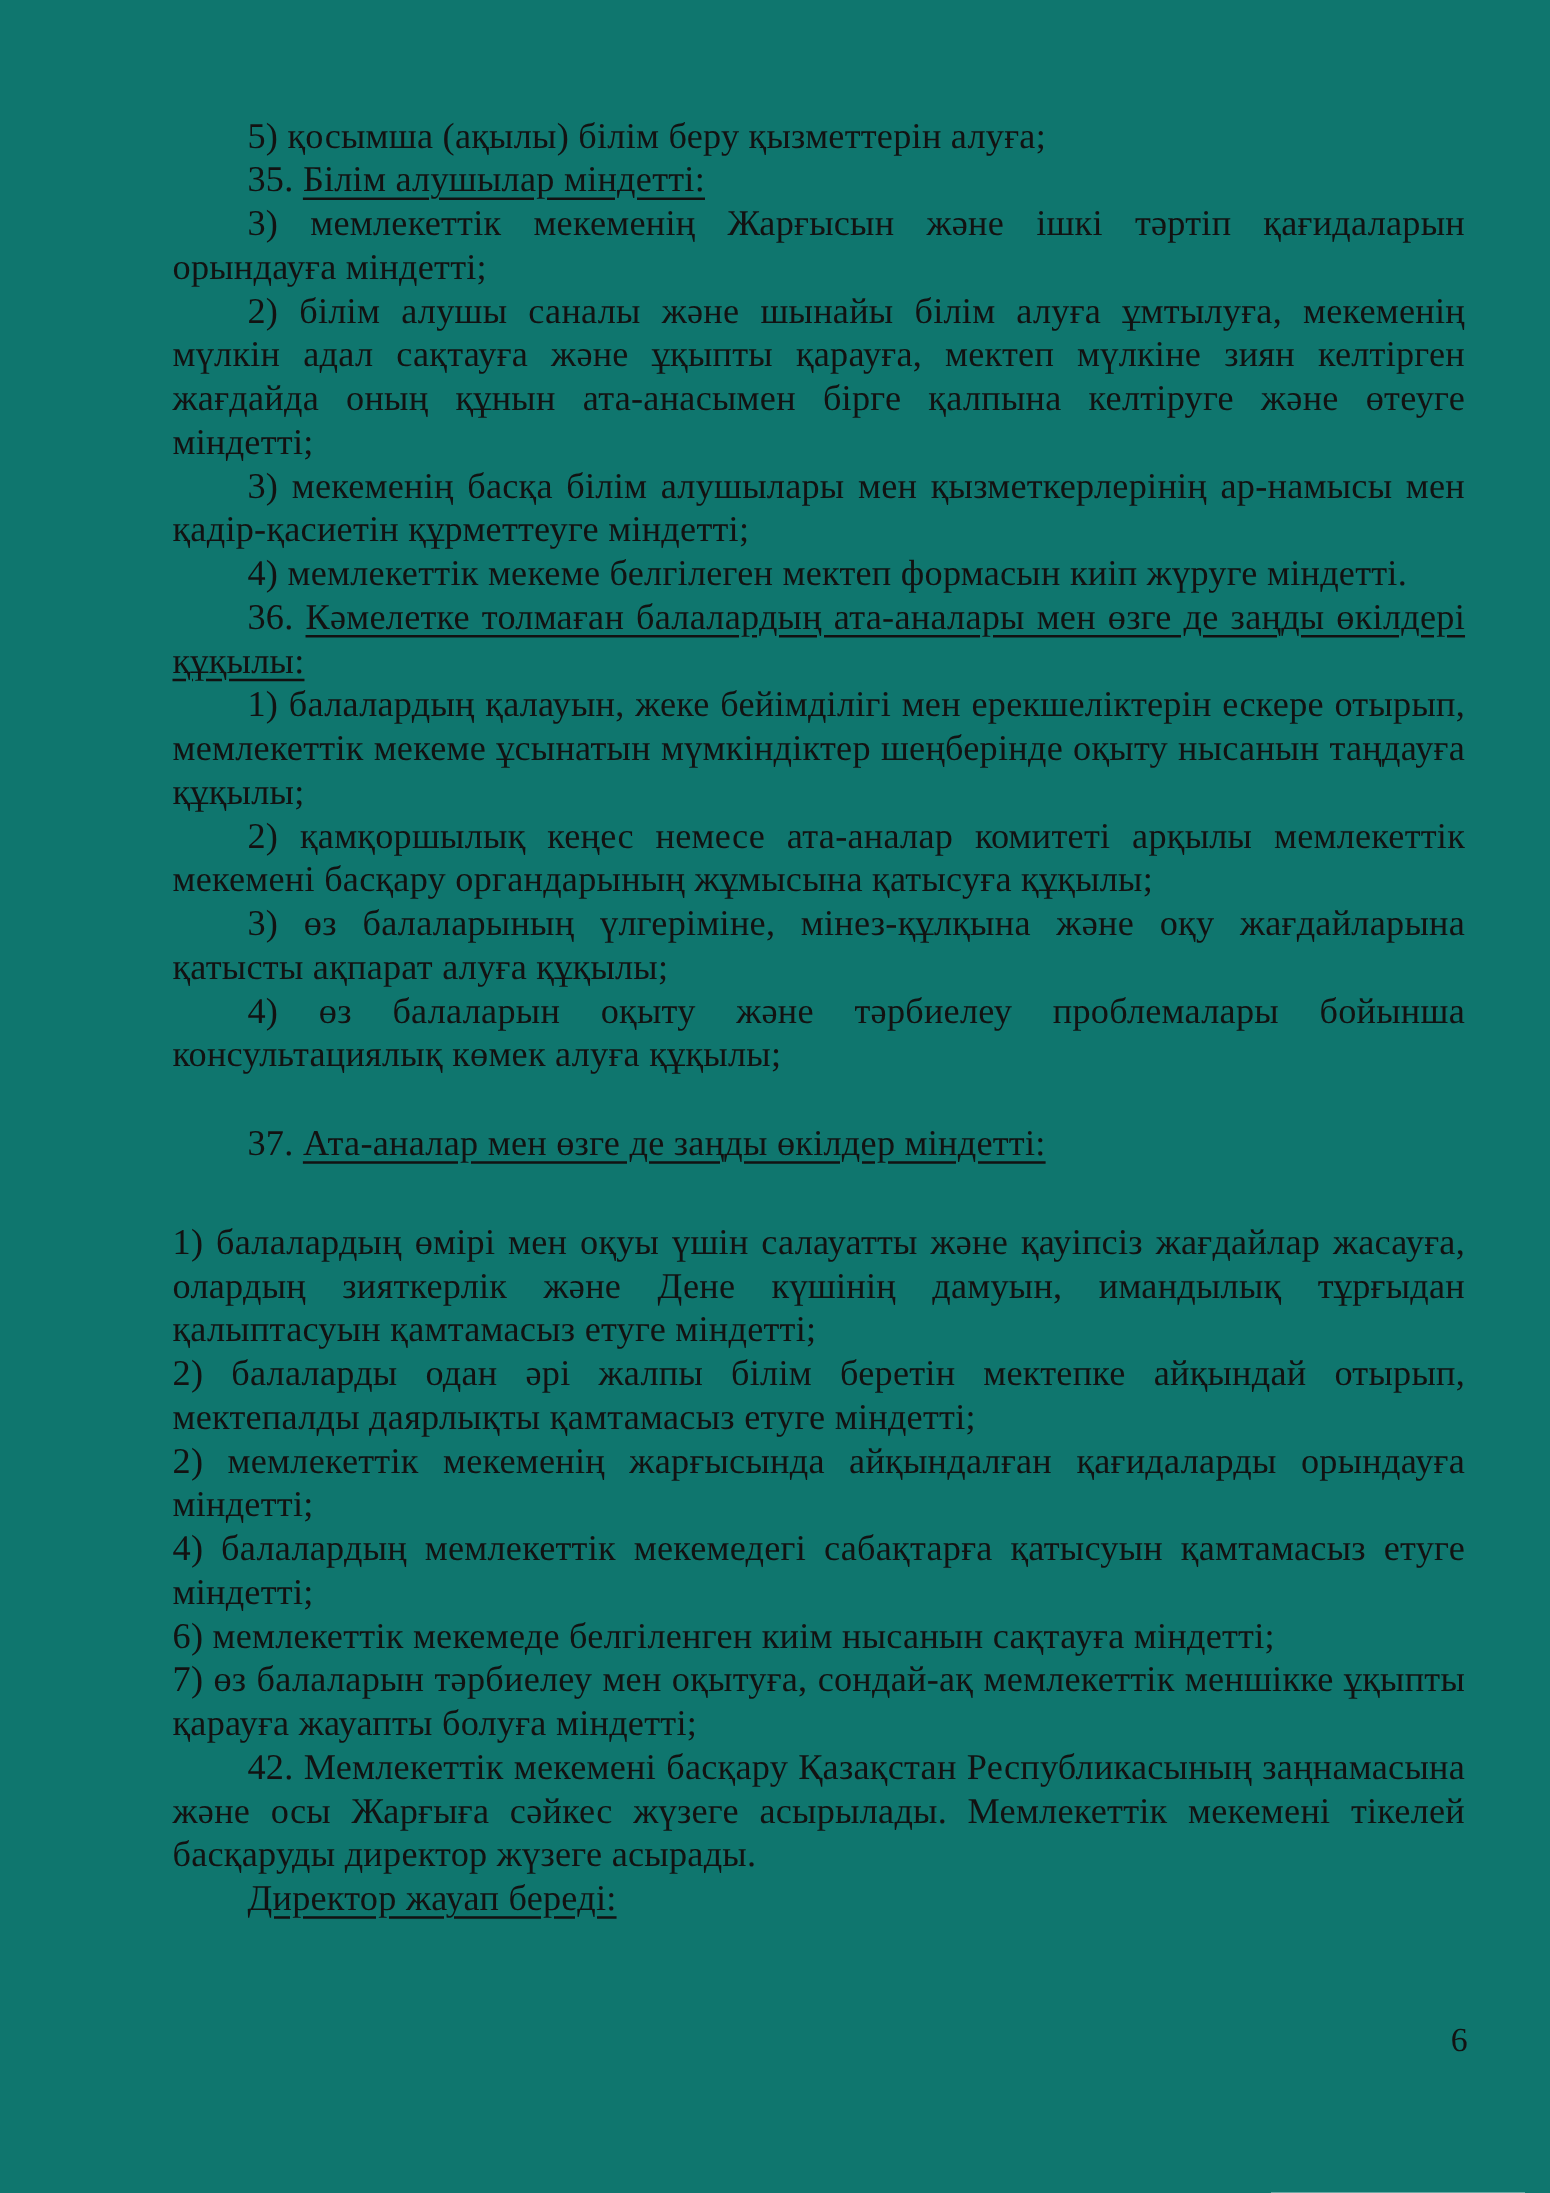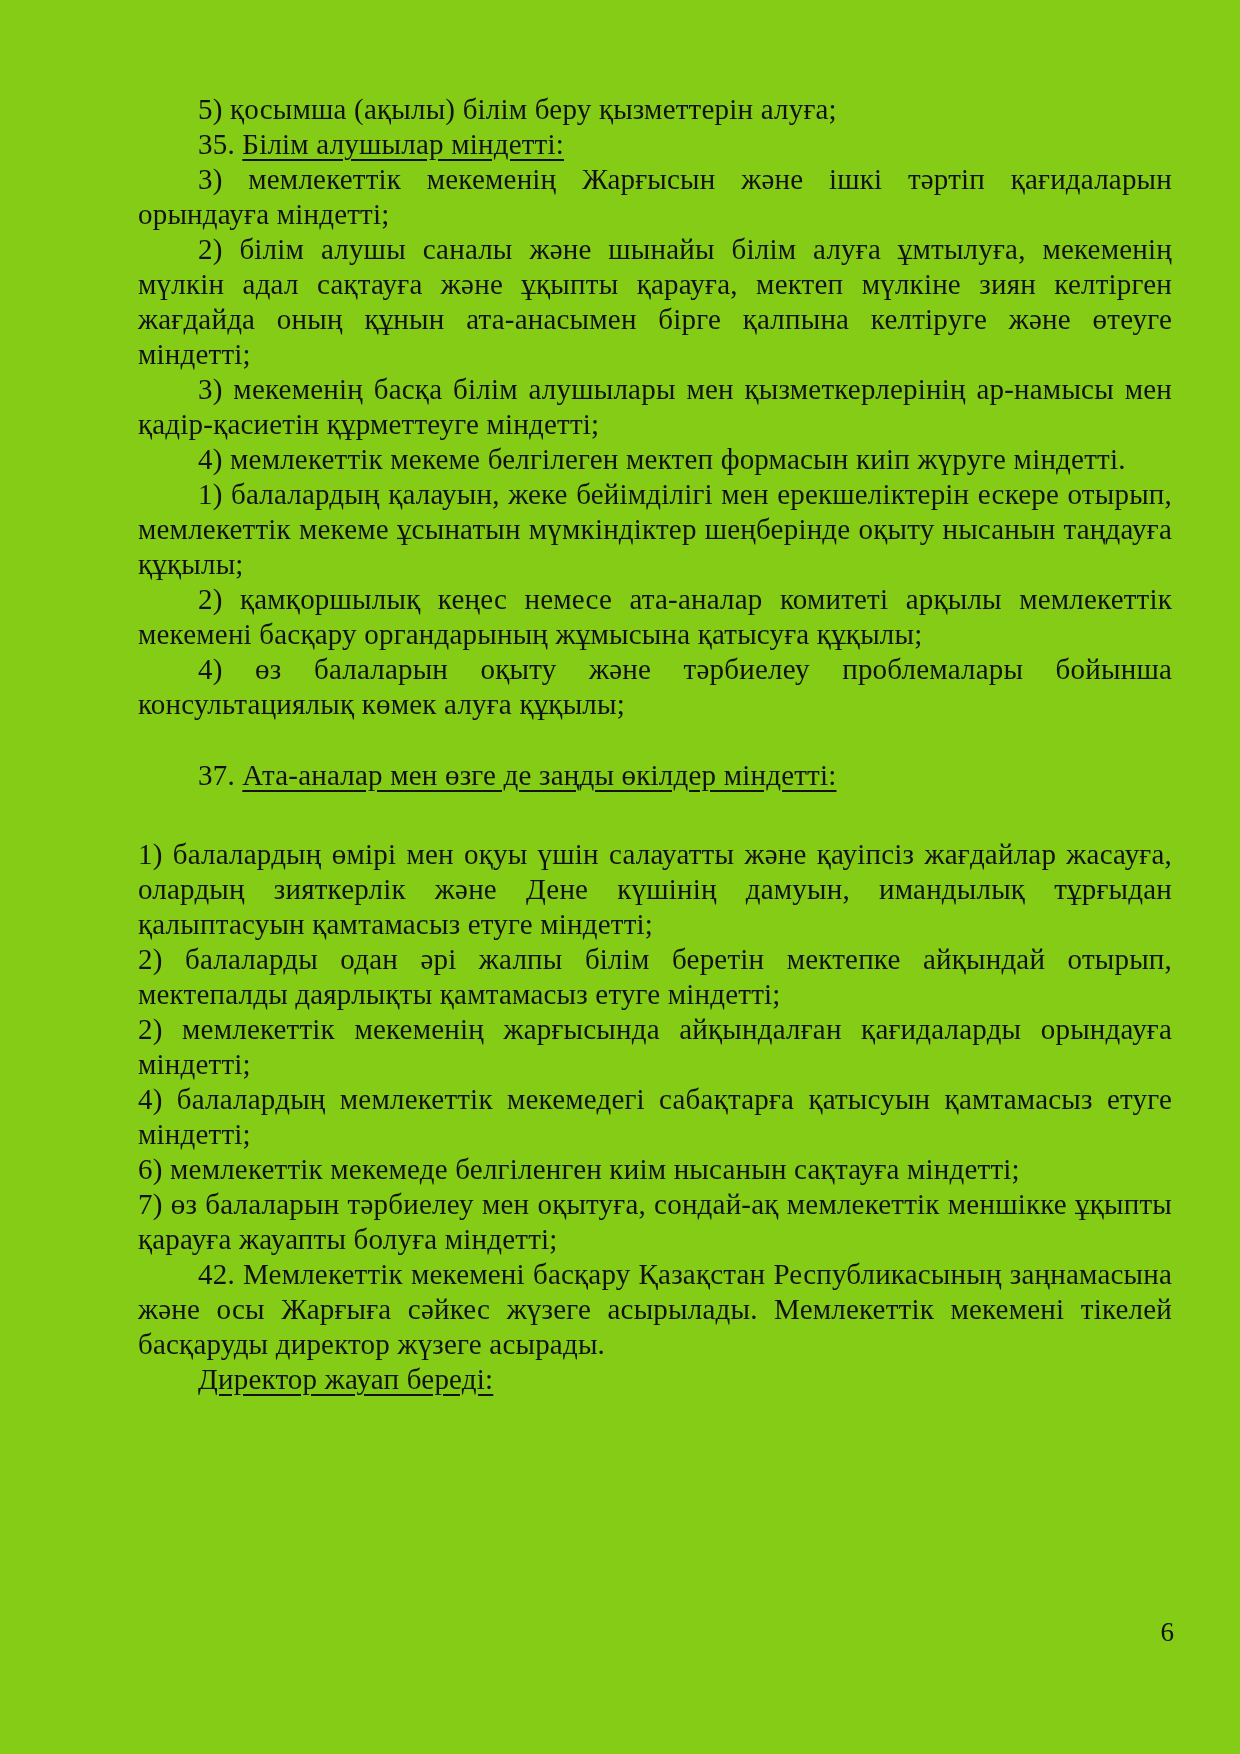--- a/index.html
+++ b/index.html
@@ -11,21 +11,21 @@
     width: 1240px;
     height: 1754px;
     font-family: "Liberation Serif", "DejaVu Serif", serif;
     color: #121212;
     overflow: hidden;
   }
   .page {
     position: relative;
     width: 1240px;
     height: 1754px;
-    background: #84cc16;
+    background: #0f766e;
   }
   .content {
     position: absolute;
     left: 138px;
     top: 92px;
     width: 1034px;
   }
   .para {
     margin: 0;
     font-size: 29px;
@@ -65,25 +65,27 @@
     <p class="para indent"><span>35.</span> <span class="u">Білім алушылар міндетті:</span></p>
 
     <p class="para indent">3) мемлекеттік мекеменің Жарғысын және ішкі тәртіп қағидаларын орындауға міндетті;</p>
 
     <p class="para indent">2) білім алушы саналы және шынайы білім алуға ұмтылуға, мекеменің мүлкін адал сақтауға және ұқыпты қарауға, мектеп мүлкіне зиян келтірген жағдайда оның құнын ата-анасымен бірге қалпына келтіруге және өтеуге міндетті;</p>
 
     <p class="para indent">3) мекеменің басқа білім алушылары мен қызметкерлерінің ар-намысы мен қадір-қасиетін құрметтеуге міндетті;</p>
 
     <p class="para indent">4) мемлекеттік мекеме белгілеген мектеп формасын киіп жүруге міндетті.</p>
 
+    <p class="para indent"><span>36.</span> <span class="u">Кәмелетке толмаған балалардың ата-аналары мен өзге де заңды өкілдері құқылы:</span></p>
 
     <p class="para indent">1) балалардың қалауын, жеке бейімділігі мен ерекшеліктерін ескере отырып, мемлекеттік мекеме ұсынатын мүмкіндіктер  шеңберінде оқыту нысанын таңдауға құқылы;</p>
 
     <p class="para indent">2) қамқоршылық кеңес немесе ата-аналар комитеті арқылы мемлекеттік мекемені басқару органдарының жұмысына қатысуға құқылы;</p>
 
+    <p class="para indent">3) өз балаларының үлгеріміне, мінез-құлқына және оқу жағдайларына қатысты ақпарат алуға құқылы;</p>
 
     <p class="para indent">4) өз балаларын оқыту және тәрбиелеу проблемалары бойынша консультациялық көмек алуға құқылы;</p>
 
     <p class="para indent heading-gap"><span>37.</span> <span class="u">Ата-аналар мен өзге де заңды өкілдер міндетті:</span></p>
 
     <p class="para flush">1) балалардың өмірі мен оқуы үшін салауатты және қауіпсіз жағдайлар жасауға, олардың зияткерлік және Дене күшінің дамуын, имандылық тұрғыдан қалыптасуын қамтамасыз етуге міндетті;</p>
 
     <p class="para flush">2) балаларды одан әрі жалпы білім беретін мектепке айқындай отырып, мектепалды даярлықты қамтамасыз етуге міндетті;</p>
 
     <p class="para flush">2) мемлекеттік мекеменің жарғысында айқындалған қағидаларды орындауға міндетті;</p>

